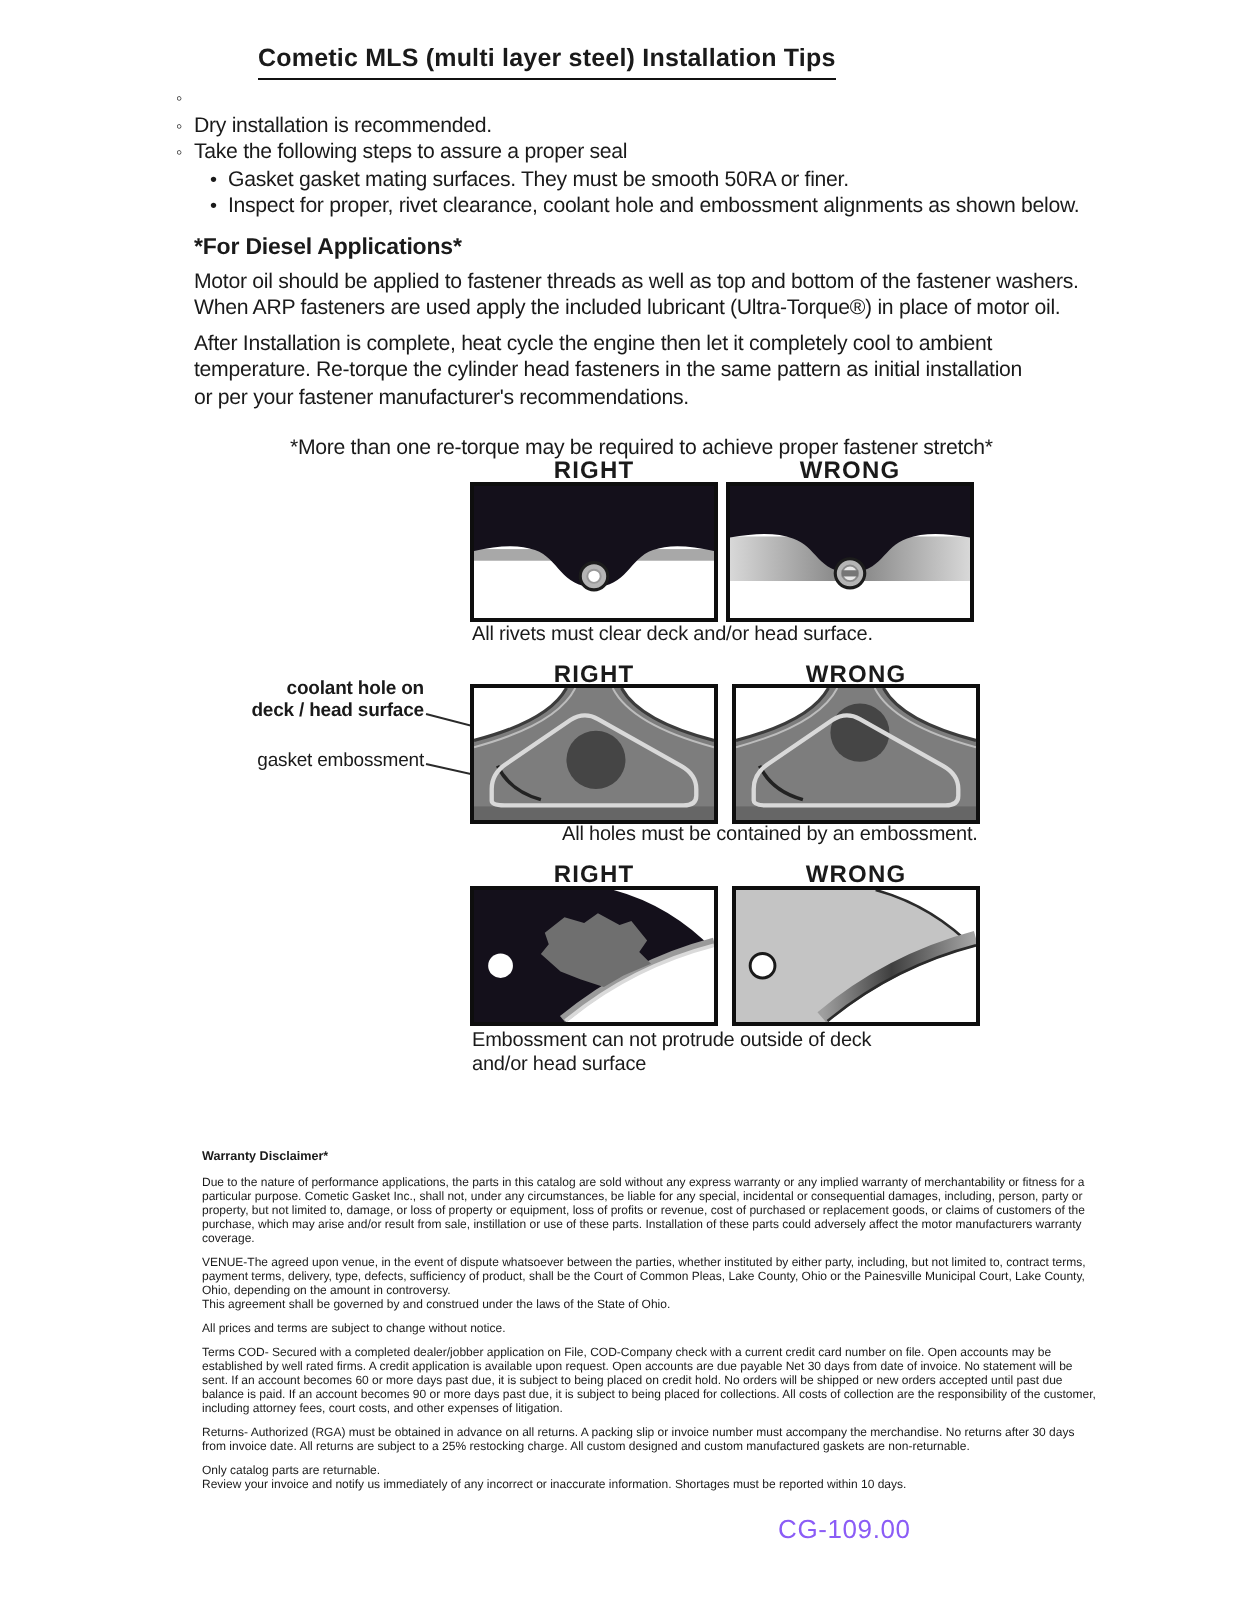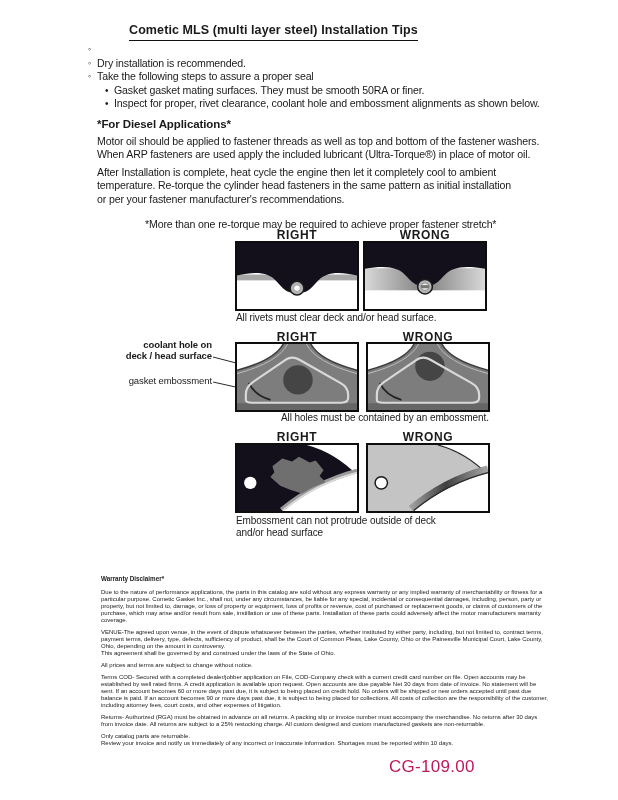--- a/index.html
+++ b/index.html
@@ -15,21 +15,21 @@
   .bullets .sub .m{font-size:10px;}
   .h2{font-size:11.5px;font-weight:bold;letter-spacing:-.1px;}
   .dlabel{width:124px;text-align:center;font-size:12px;font-weight:bold;letter-spacing:.6px;}
   .dbox{width:124px;height:70px;border:2px solid #0e0e0e;box-sizing:border-box;background:#fff;}
   .dbox svg{display:block;width:100%;height:100%;}
   .caption{font-size:10px;letter-spacing:-.1px;white-space:pre-line;line-height:11.8px;}
   .ann{width:116px;text-align:right;font-size:9.5px;line-height:10.8px;letter-spacing:-.1px;white-space:pre-line;}
   .legal{width:447px;font-size:6px;line-height:6.9px;letter-spacing:0;}
   .legal h4{font-size:6.3px;margin:0 0 6px 0;font-weight:bold;}
   .legal p{margin:0 0 5.4px 0;white-space:pre-line;}
-  .pagecode{font-size:17px;letter-spacing:.3px;color:#be185d;}
+  .pagecode{font-size:13px;letter-spacing:.3px;color:#8b5cf6;}
 </style>
 </head>
 <body>
 
 <div class="page">
 
   <div class="abs" style="left:97px;top:20px;margin-left:32px;">
     <span class="title">Cometic MLS (multi layer steel) Installation Tips</span>
   </div>
 

